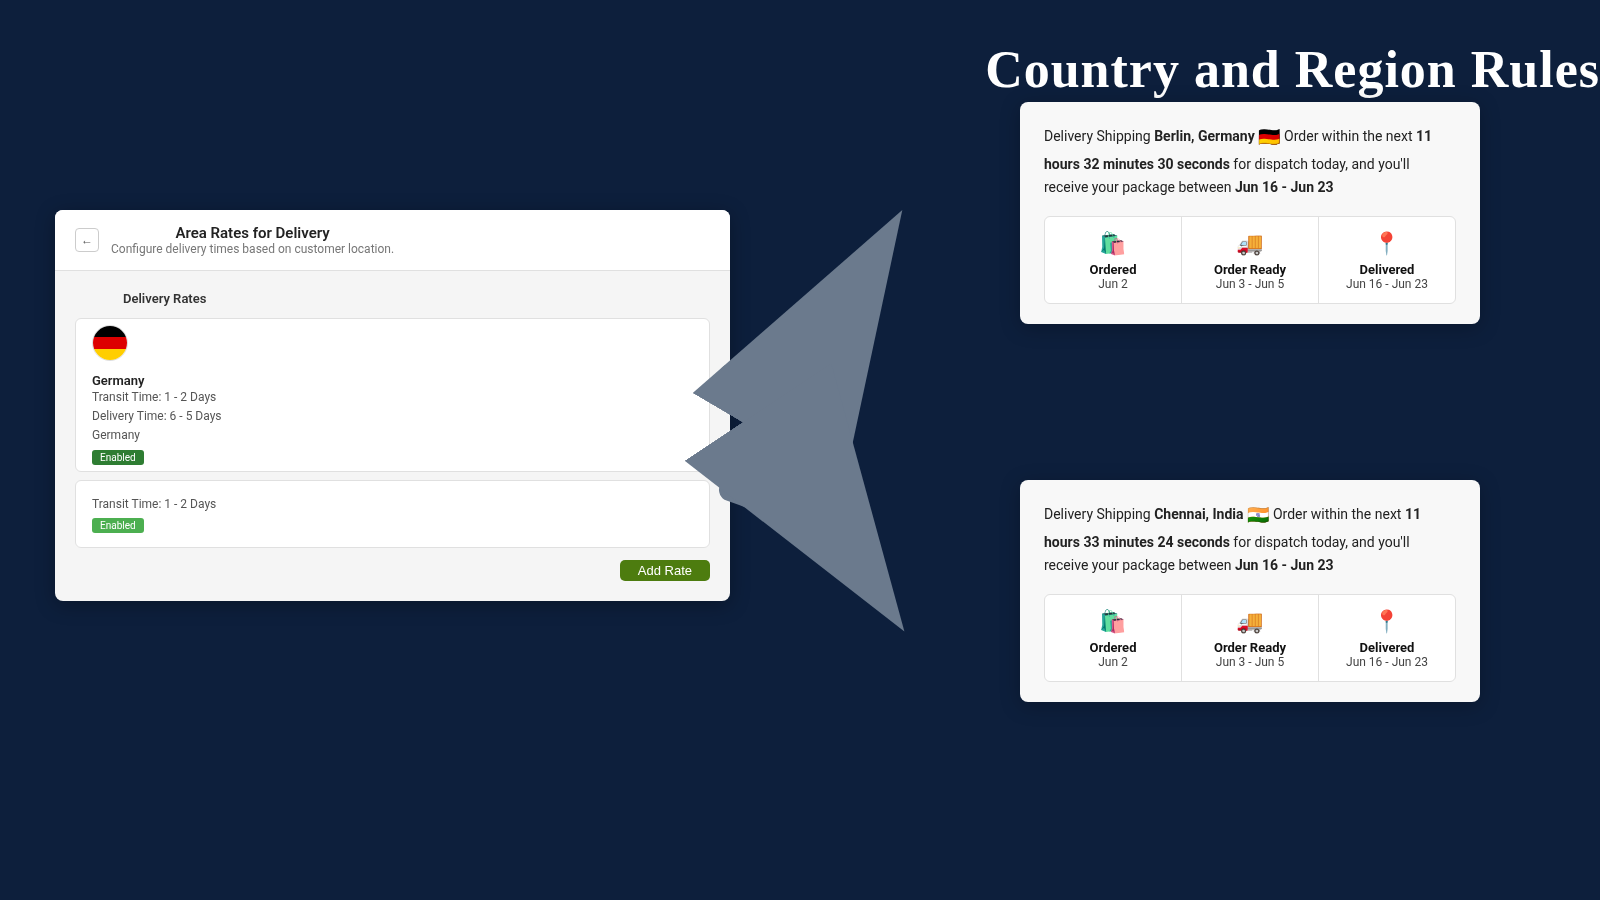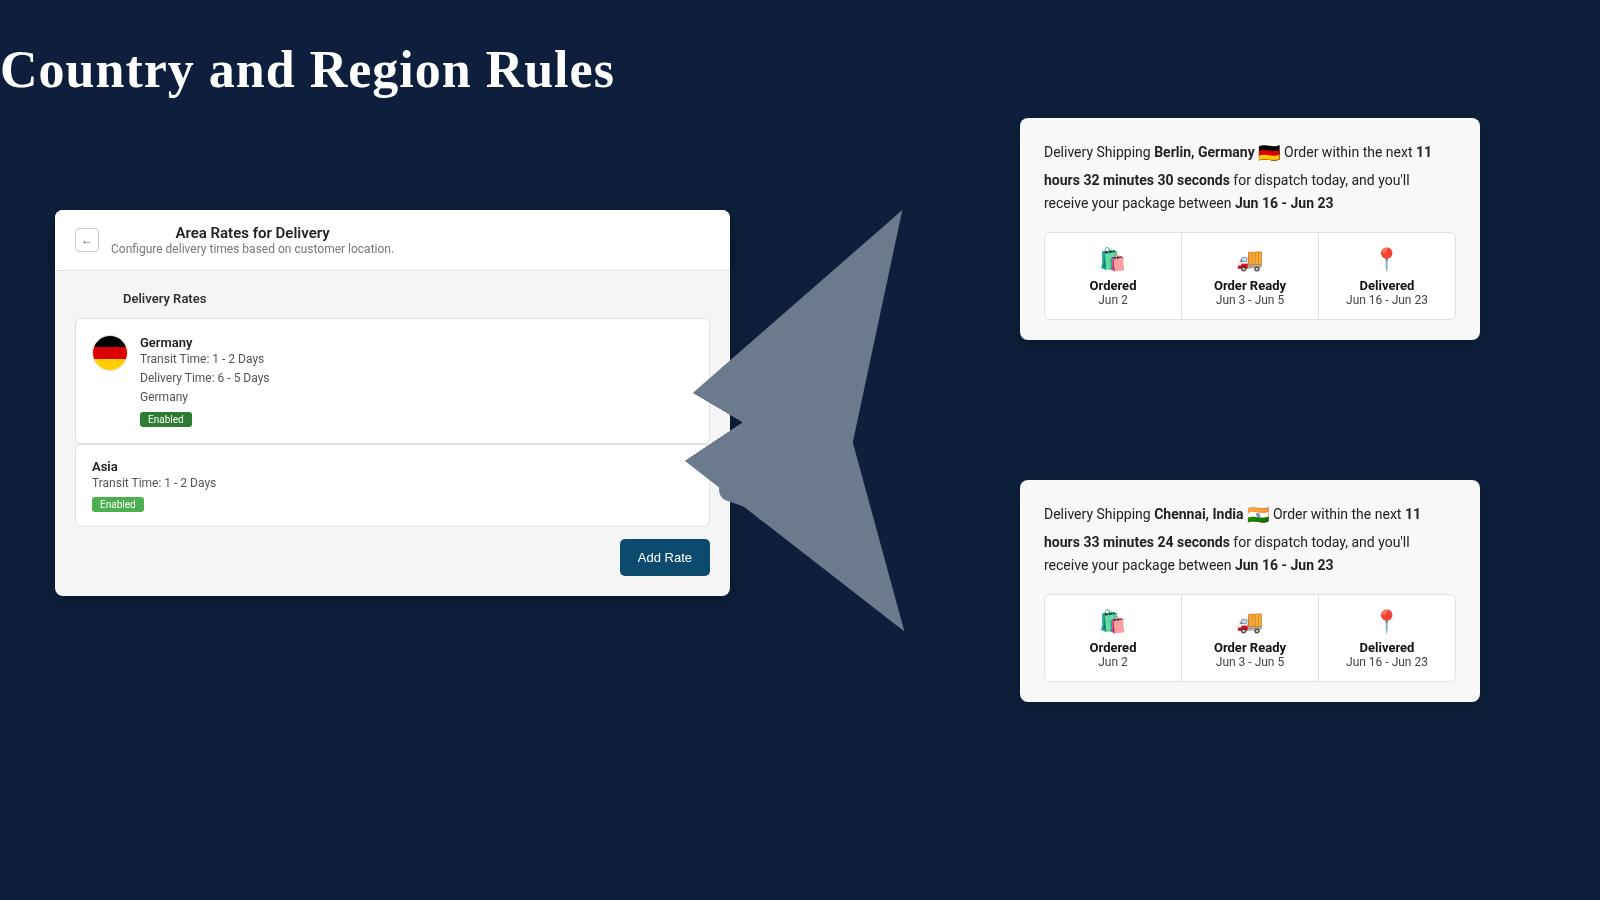--- a/index.html
+++ b/index.html
@@ -7,21 +7,21 @@
     body {
       width: 1600px;
       height: 900px;
       background-color: #0d1f3c;
       font-family: -apple-system, BlinkMacSystemFont, 'Segoe UI', Roboto, sans-serif;
       overflow: hidden;
       position: relative;
     }
 
     .page-title {
-      text-align: left;
+      text-align: right;
       color: #ffffff;
       font-size: 52px;
       font-weight: 700;
       font-family: Georgia, 'Times New Roman', serif;
       padding-top: 40px;
       letter-spacing: 1px;
     }
 
     
     .admin-panel {
@@ -79,25 +79,26 @@
       font-weight: 600;
       color: #333;
       margin-bottom: 12px;
       padding-left: 48px;
     }
 
     .rate-card {
       background: #fff;
       border: 1px solid #e0e0e0;
       border-radius: 6px;
-      padding: 16px 16px;
-      margin-bottom: 0;
+      padding: 6px 16px;
+      margin-bottom: 8px;
       display: flex;
       align-items: flex-start;
       gap: 12px;
+      flex-direction: column;
     }
 
     .flag-circle {
       width: 36px;
       height: 36px;
       border-radius: 50%;
       overflow: hidden;
       flex-shrink: 0;
       display: flex;
       flex-direction: column;
@@ -165,42 +166,42 @@
 
     .asia-card p {
       font-size: 12px;
       color: #555;
       line-height: 1.6;
     }
 
     .add-rate-btn {
       display: block;
       margin-left: auto;
-      background: #0c4a6e;
+      background: #4d7c0f;
       color: #fff;
       border: none;
       border-radius: 5px;
-      padding: 11px 18px;
+      padding: 3px 18px;
       font-size: 13px;
       cursor: pointer;
       font-weight: 500;
     }
 
     
     .delivery-card {
       position: absolute;
       background: #f8f8f8;
       border-radius: 8px;
       padding: 20px 24px;
       box-shadow: 0 4px 20px rgba(0,0,0,0.25);
       width: 460px;
     }
 
     .delivery-card-top {
-      top: 118px;
+      top: 102px;
       right: 120px;
     }
 
     .delivery-card-bottom {
       top: 480px;
       right: 120px;
     }
 
     .delivery-text {
       font-size: 14px;
@@ -292,21 +293,20 @@
       <div class="rate-info">
         <h3>Germany</h3>
         <p>Transit Time: 1 - 2 Days</p>
         <p>Delivery Time: 6 - 5 Days</p>
         <p>Germany</p>
         <span class="enabled-badge">Enabled</span>
       </div>
     </div>
 
     <div class="asia-card">
-      <h3>Asia</h3>
       <p>Transit Time: 1 - 2 Days</p>
       <span class="enabled-badge-green">Enabled</span>
     </div>
 
     <button class="add-rate-btn">Add Rate</button>
   </div>
 </div>
 
 <svg class="arrows-svg" xmlns="http://www.w3.org/2000/svg">
 

